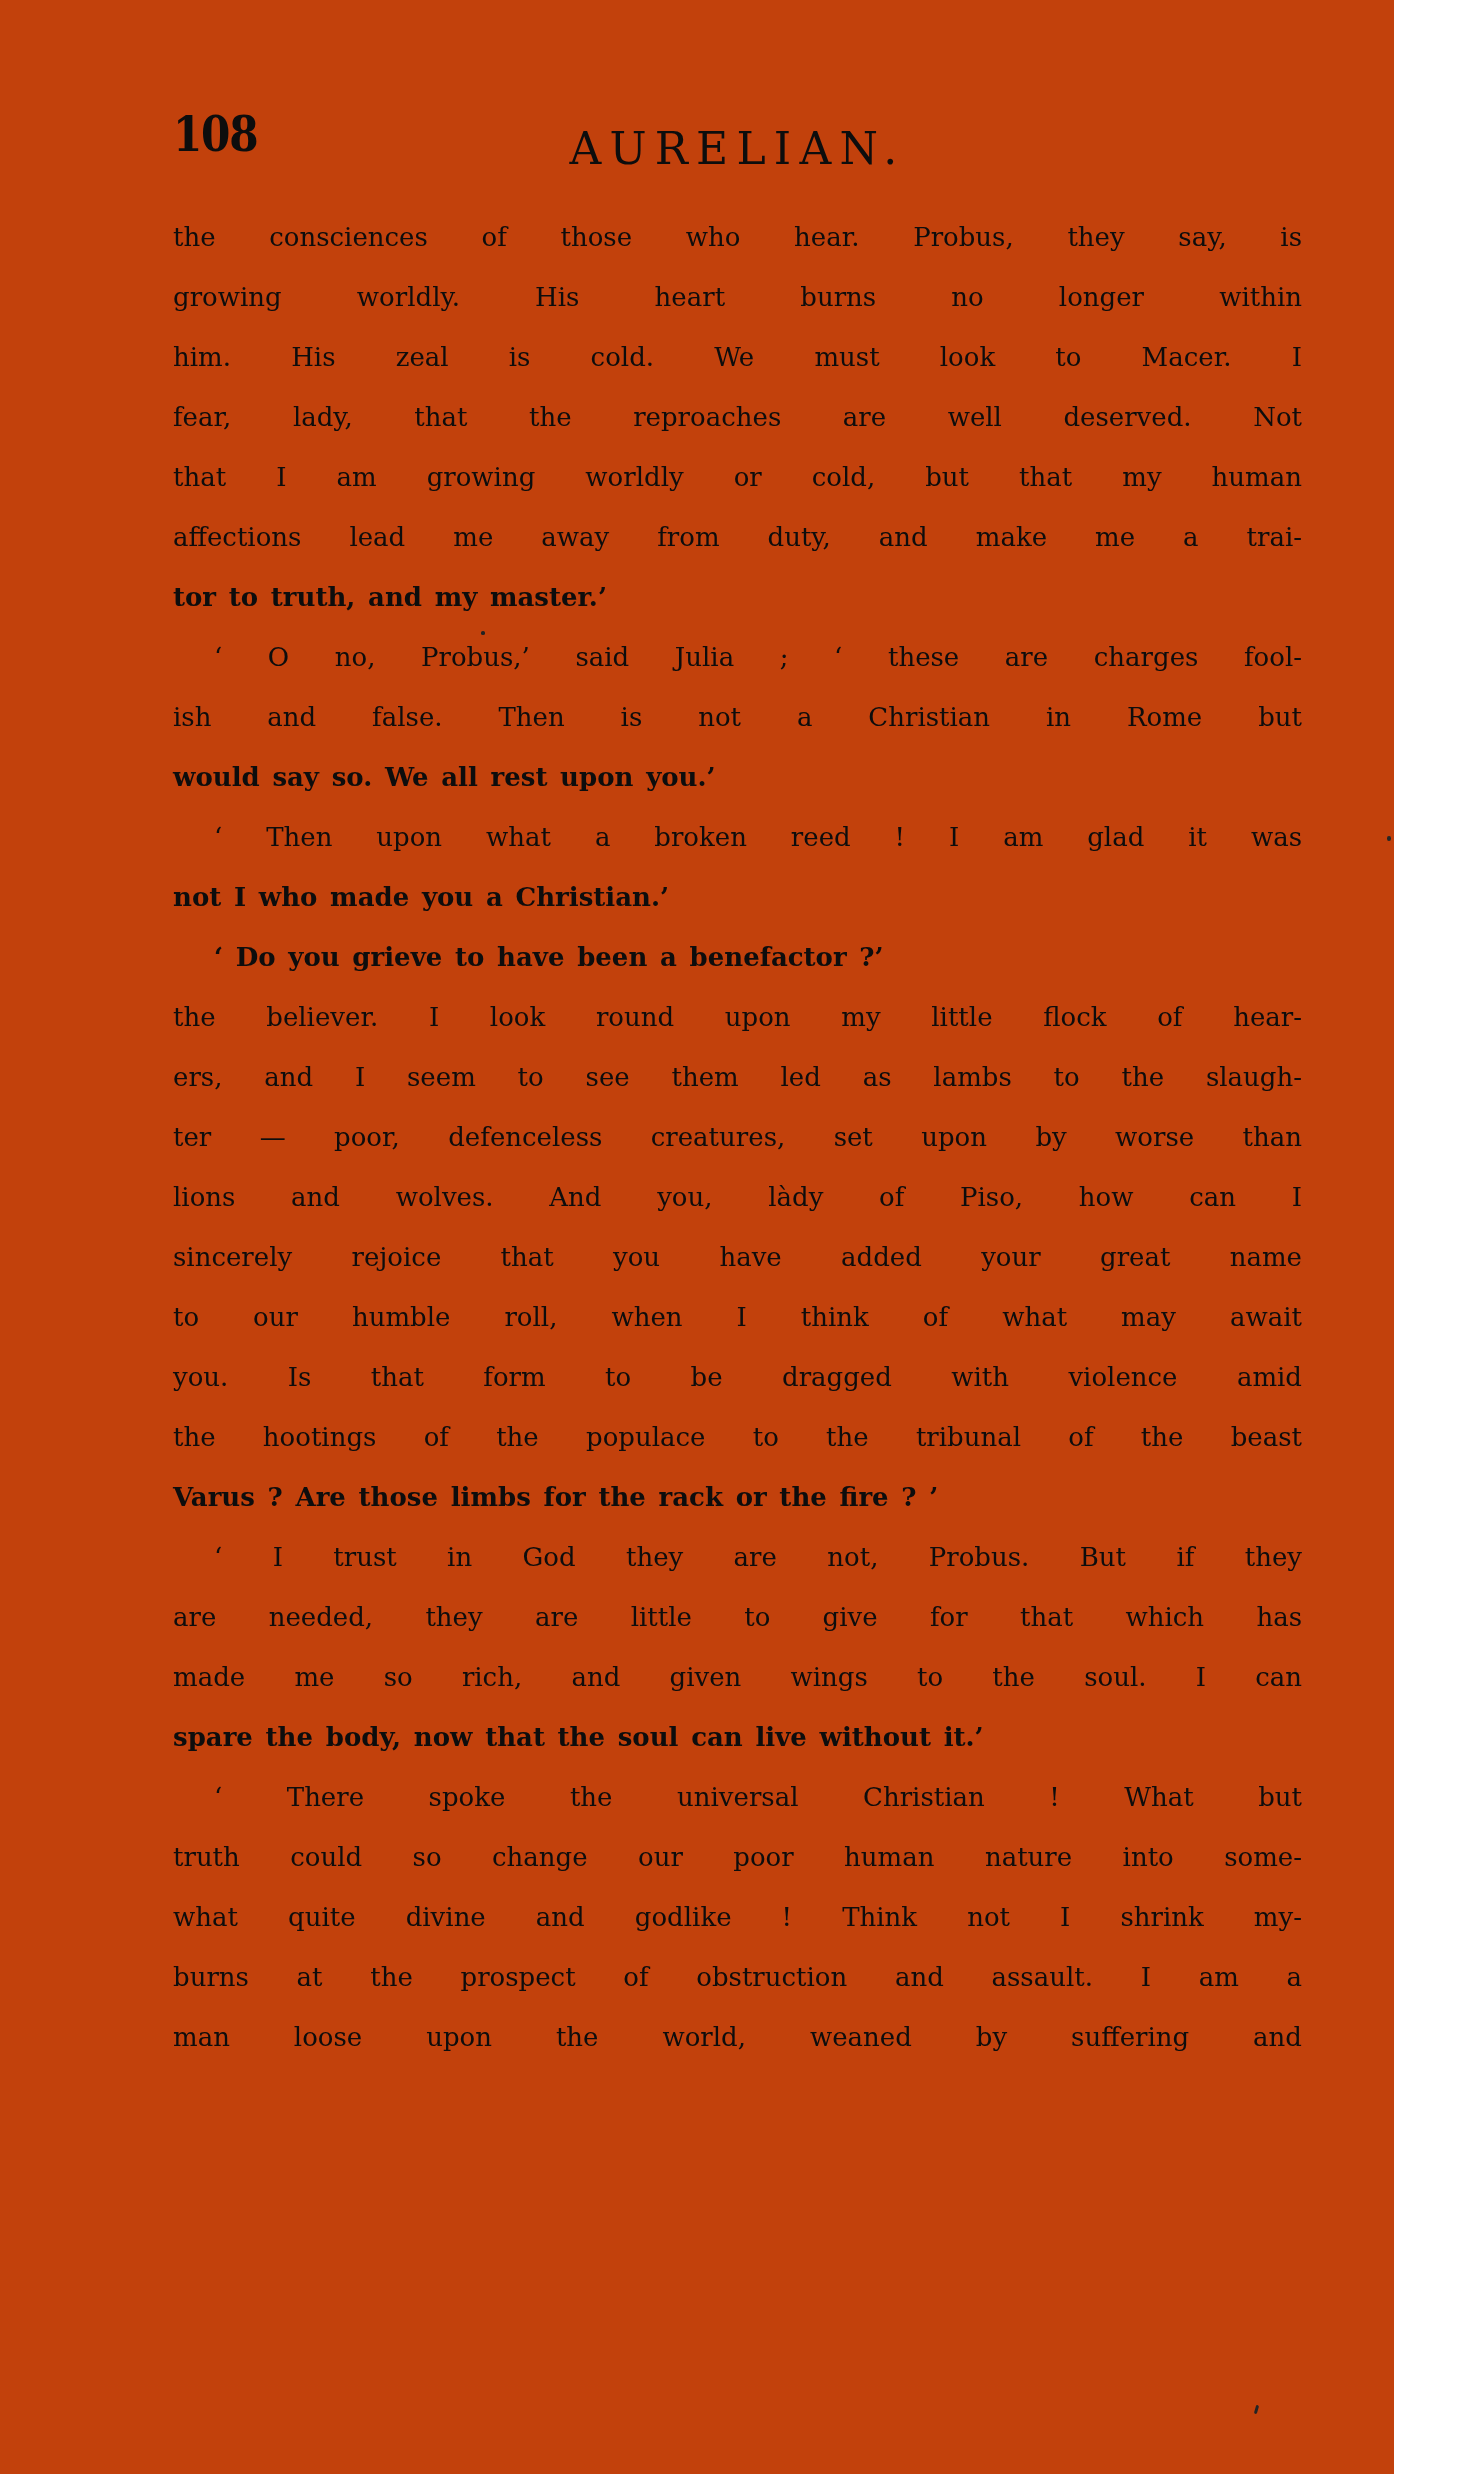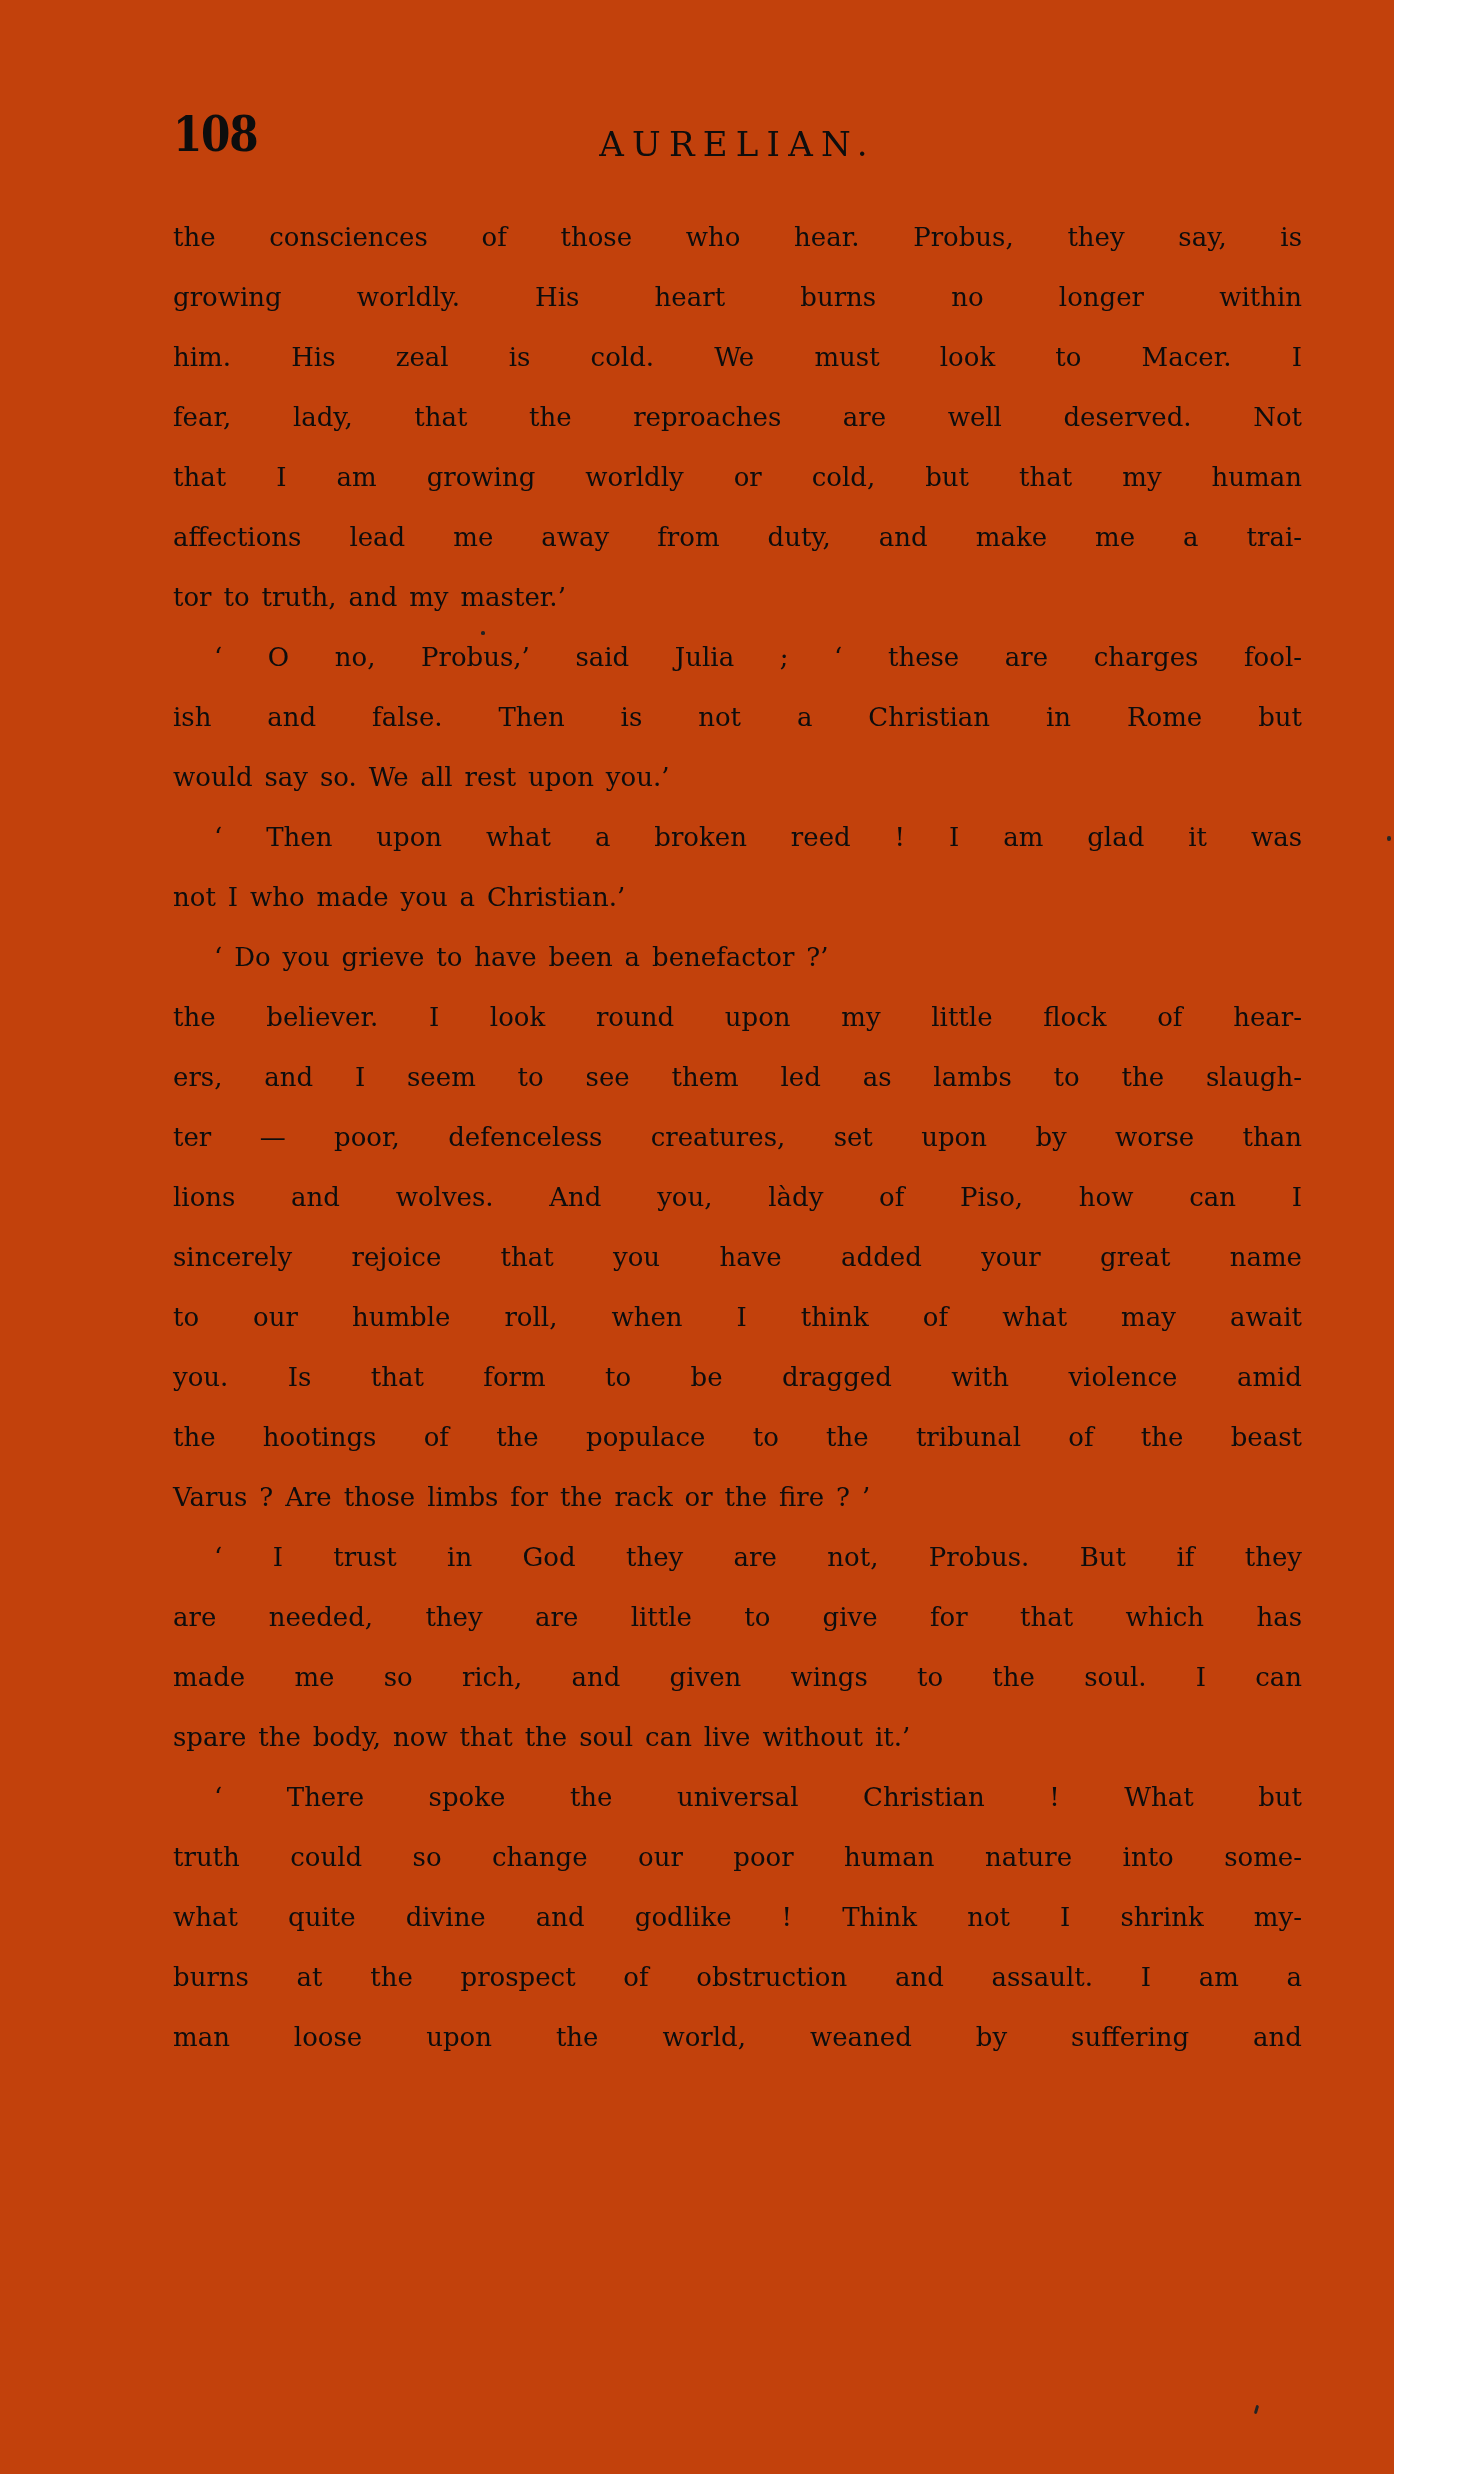--- a/index.html
+++ b/index.html
@@ -28,21 +28,21 @@
     transform: scaleX(0.88);
     transform-origin: left top;
     color: #0d0d0d;
   }
   .running-title {
     position: absolute;
     left: 173px;
     top: 127px;
     width: 1129px;
     text-align: center;
-    font-size: 34px;
+    font-size: 44px;
     font-weight: 500;
     line-height: 1;
     letter-spacing: 8.2px;
     color: #0d0d0d;
   }
   
   .text-block {
     position: absolute;
     left: 173px;
     top: 207px;
@@ -55,20 +55,21 @@
     line-height: 60px;
     white-space: normal;
     text-align: justify;
     text-align-last: justify;
     word-spacing: 0.06em;
   }
   .line.last {
     text-align: center;
     text-align-last: left;
     word-spacing: 0.14em;
+    font-weight: bold;
   }
   .line.ind {
     padding-left: 41px;
   }
   
   .speck { position: absolute; }
   .speck-paren {
     left: 1432px; top: 118px;
     width: 6.7px; height: 13.4px;
     border-left: 3px solid #1c1c1c;

